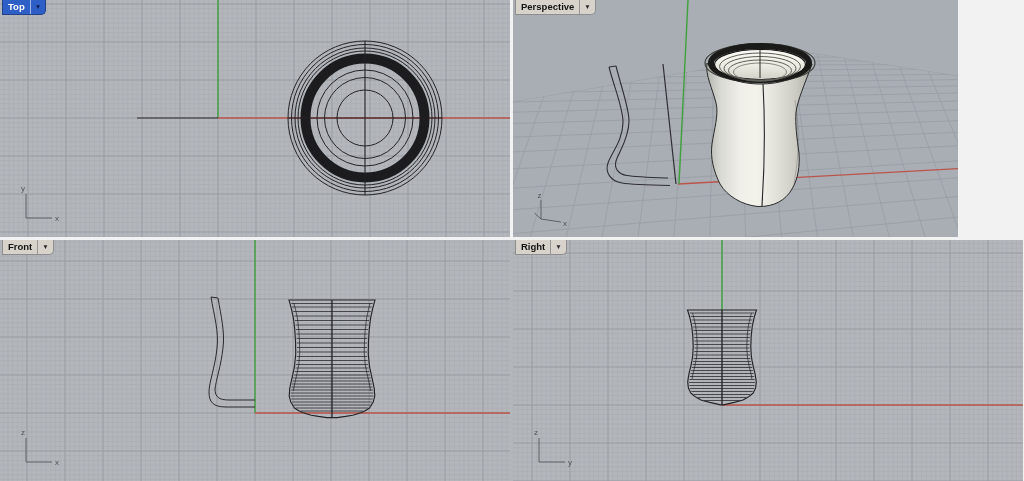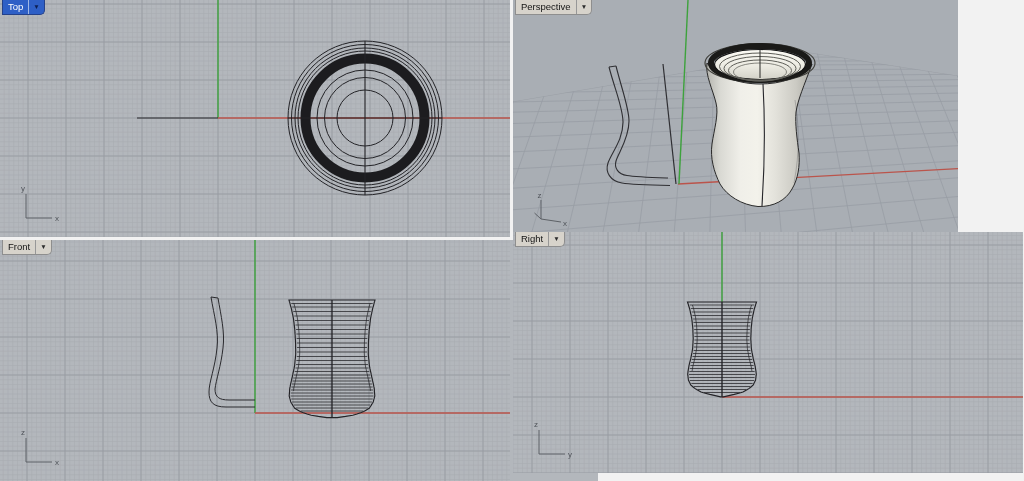--- a/index.html
+++ b/index.html
@@ -5,25 +5,25 @@
   html,body{margin:0;padding:0;background:#e8e8e8;}
   .stage{position:relative;width:1024px;height:481px;background:var(--gutter,#f2f2f2);overflow:hidden;
          font-family:"Liberation Sans",sans-serif;}
   .viewport{position:absolute;overflow:hidden;}
   .vp-ortho{background:var(--grid-bg-ortho,#b3b7bc);}
   .vp-persp{background:var(--grid-bg-perspective,#a9aeb4);}
   .viewport svg{position:absolute;left:0;top:0;display:block;}
   #vp-top{left:0;top:0;width:510px;height:237px;}
   #vp-persp{left:513px;top:0;width:445px;height:237px;}
   #vp-front{left:0;top:240px;width:598px;height:241px;}
-  #vp-right{left:513px;top:232px;width:510px;height:241px;}
+  #vp-right{left:513px;top:240px;width:510px;height:241px;}
   .vp-tab{position:absolute;top:0px;left:2px;height:14px;display:flex;align-items:center;
           background:var(--inactive-tab-bg,#d7d3cb);color:#141414;
           border:1px solid #8e8e8e;border-top:none;
-          border-radius:0 0 5px 0;font-size:9.5px;font-weight:normal;z-index:5;cursor:default;}
+          border-radius:0 0 5px 0;font-size:9.5px;font-weight:bold;z-index:5;cursor:default;}
   .vp-tab.active{background:var(--active-tab-bg,#2e5fc6);color:#ffffff;border-color:#24418a;}
   .vp-tab-label{padding:1px 5px 2px 5px;white-space:nowrap;}
   .vp-tab-sep{width:1px;align-self:stretch;background:#979797;}
   .vp-tab.active .vp-tab-sep{background:rgba(255,255,255,.55);}
   .vp-tab-arrow{padding:1px 4px 2px 4px;font-size:6.5px;color:#2b2b2b;}
   .vp-tab.active .vp-tab-arrow{color:#0d1f52;}
   .gizmo-line{stroke:#5d6166;fill:none;stroke-width:1;}
   .gizmo-text{font-family:"Liberation Sans",sans-serif;font-size:8px;fill:#50545a;}
 </style>
 </head>

